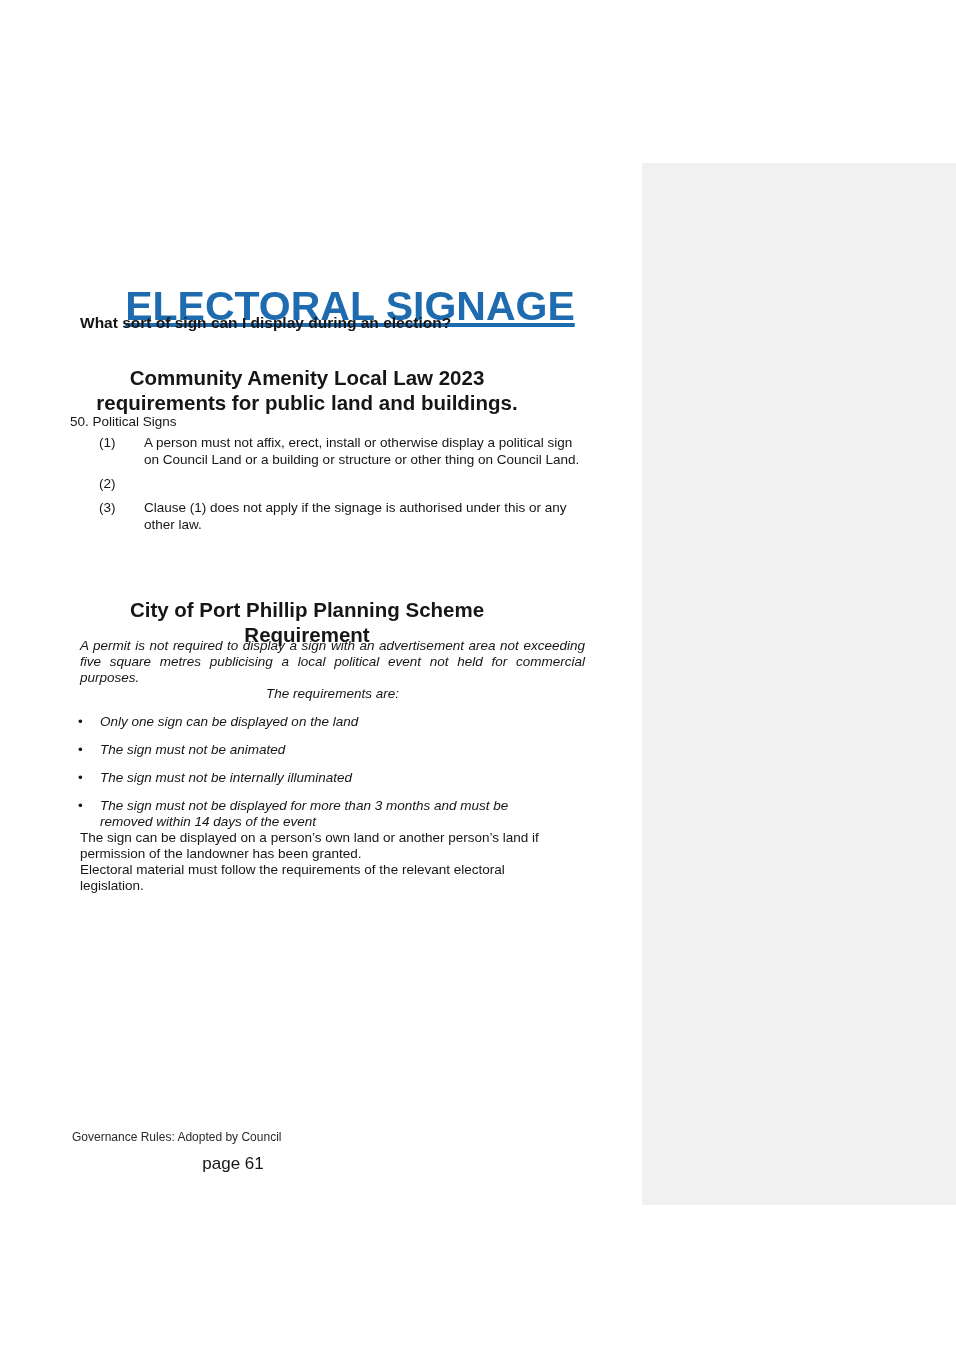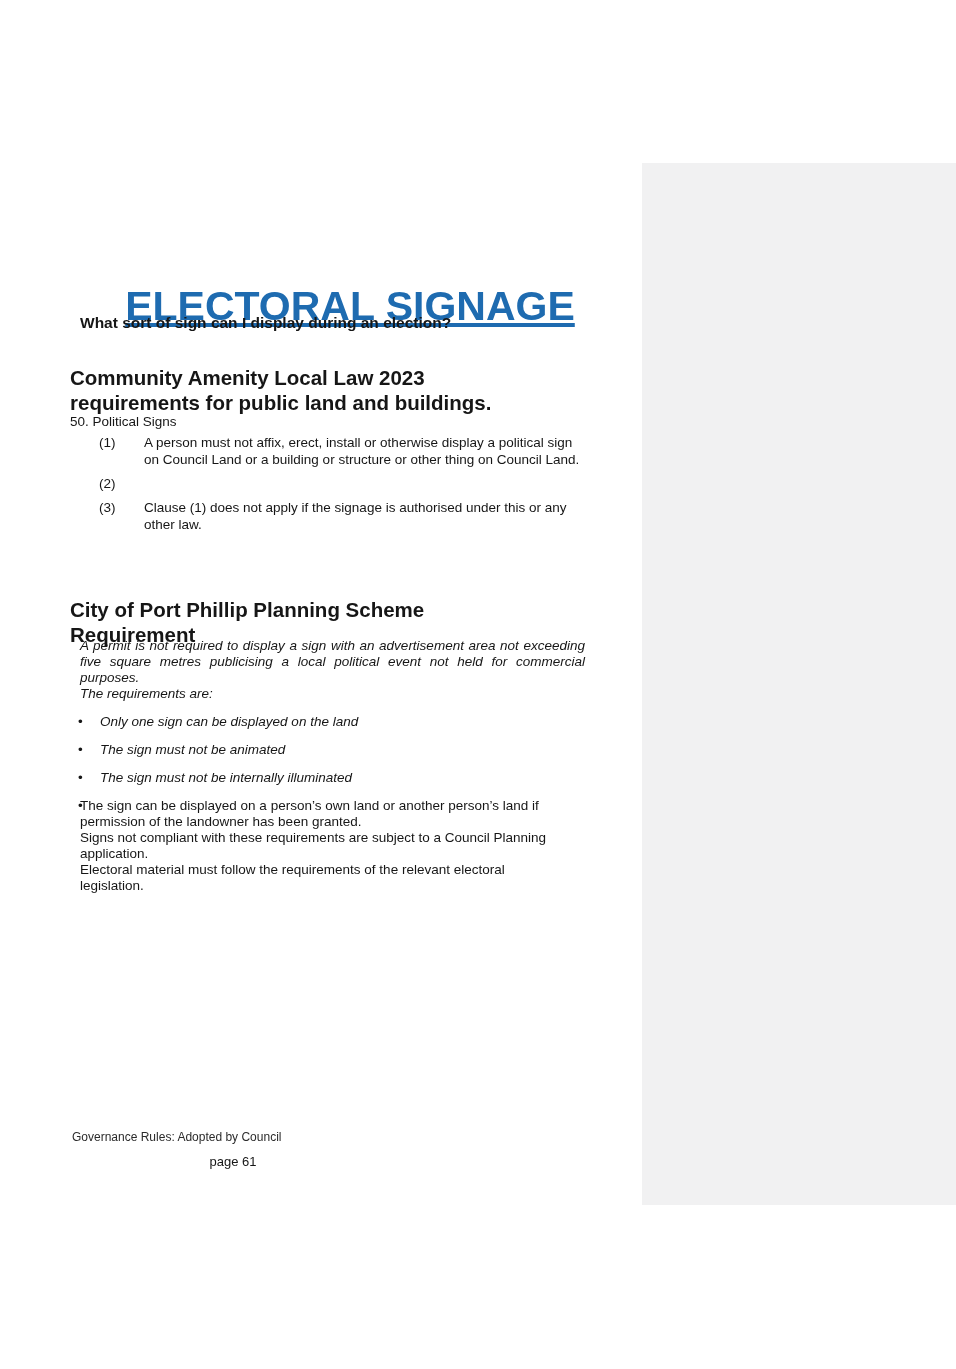--- a/index.html
+++ b/index.html
@@ -39,20 +39,21 @@
     left: 80px;
     top: 314px;
     font-size: 15.5px;
     font-weight: 700;
     white-space: nowrap;
   }
   .h2 {
     position: absolute;
     left: 70px;
     width: 474px;
+    text-align: center;
     font-size: 20.5px;
     line-height: 25px;
     font-weight: 700;
     white-space: pre-line;
   }
   .h2-community { top: 348px; }
   .h2-planning  { top: 580px; }
   .list-title {
     position: absolute;
     left: 70px;
@@ -81,21 +82,21 @@
   }
   .flow {
     position: absolute;
     left: 80px;
     top: 638px;
     width: 505px;
     font-size: 13.5px;
     line-height: 16px;
   }
   .flow p { margin: 0; }
-  .italic { font-style: italic; }
+  .italic { font-style: italic; text-align: center; }
   .justify { text-align: justify; }
   .preline { white-space: pre-line; }
   .mt14 { margin-top: 14px; }
   .mt12 { margin-top: 12px; }
   .mt10 { margin-top: 10px; }
   ul.bullets {
     list-style: none;
     margin: 0;
     padding: 0;
   }
@@ -119,21 +120,21 @@
     top: 1130px;
     font-size: 12px;
     color: #2b2b2b;
   }
   .page-num {
     position: absolute;
     left: 0;
     top: 1154px;
     width: 466px;
     text-align: center;
-    font-size: 13px;
+    font-size: 17px;
   }
 </style>
 </head>
 <body>
 
 <div class="side-panel" style="background: rgb(241, 241, 242);"></div>
 
 <h1 class="doc-title" style="color: rgb(30, 107, 176); text-decoration: underline;">ELECTORAL SIGNAGE</h1>
 
 <div class="question">What sort of sign can I display during an election?</div>
@@ -162,24 +163,23 @@
 <h2 class="h2 h2-planning">City of Port Phillip Planning Scheme
 Requirement</h2>
 
 <div class="flow">
   <p class="italic justify">A permit is not required to display a sign with an advertisement area not exceeding five square metres publicising a local political event not held for commercial purposes.</p>
   <p class="italic mt14">The requirements are:</p>
   <ul class="bullets">
     <li><span class="bullet-dot">•</span><span>Only one sign can be displayed on the land</span></li>
     <li><span class="bullet-dot">•</span><span>The sign must not be animated</span></li>
     <li><span class="bullet-dot">•</span><span>The sign must not be internally illuminated</span></li>
-    <li><span class="bullet-dot">•</span></li>
+    <li><span class="bullet-dot">•</span><span>The sign must not be displayed for more than 3 months and must be
+removed within 14 days of the event</span></li>
   </ul>
   <p class="preline mt12">The sign can be displayed on a person’s own land or another person’s land if
 permission of the landowner has been granted.</p>
-  <p class="preline mt10">Signs not compliant with these requirements are subject to a Council Planning
-application.</p>
   <p class="preline mt10">Electoral material must follow the requirements of the relevant electoral
 legislation.</p>
 </div>
 
 <div class="gov-note">Governance Rules: Adopted by Council</div>
 <div class="page-num">page 61</div>
 
 </body></html>

